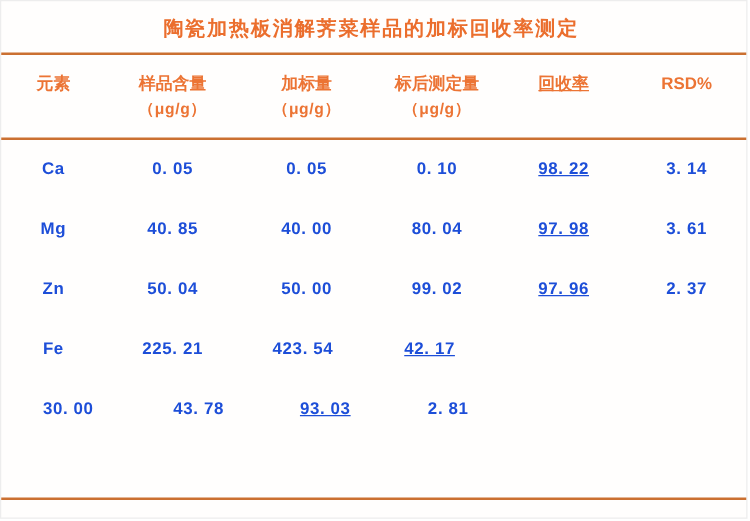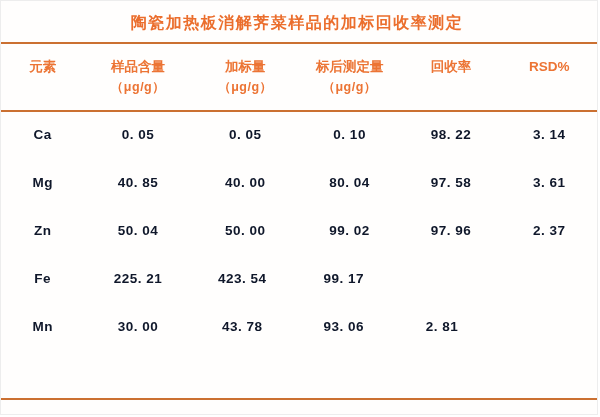--- a/index.html
+++ b/index.html
@@ -27,21 +27,21 @@
   .rule {
     position:absolute; left:0; right:0; height:2px;
     background:#cb7031;
   }
   .rule-top    { top:41px; }
   .rule-header { top:109px; }
   .rule-bottom { top:397px; }
 
   .cols { display:flex; width:100%; }
   .c0 { width:14%; } .c1 { width:18%; } .c2 { width:18%; }
-  .c3 { width:17%; } .c4 { width:17%; } .c5 { width:16%; }
+  .c3 { width:17%; } .c4 { width:17%;text-decoration:underline; } .c5 { width:16%; }
 
   .header-row {
     position:absolute; top:57px; left:0; right:0;
   }
   .header-cell {
     text-align:center;
     color:#ec7434;
     font-weight:bold;
     font-size:13.5px;
     line-height:1.35;
@@ -54,21 +54,21 @@
   }
   .tbody {
     position:absolute; top:109px; left:0; right:0;
     height:288px;
     display:grid;
     grid-template-rows:repeat(6,1fr);
   }
   .trow { display:flex; align-items:center; }
   .tcell {
     text-align:center;
-    color:#0f172a;
+    color:#1d4ed8;
     font-weight:bold;
     font-size:13.5px;
     letter-spacing:0.5px;
     white-space:nowrap;
   }
 </style>
 </head>
 <body>
 
 <div class="frame">
@@ -112,46 +112,45 @@
       <div class="tcell c3">0. 10</div>
       <div class="tcell c4">98. 22</div>
       <div class="tcell c5">3. 14</div>
     </div>
 
     <div class="trow">
       <div class="tcell c0">Mg</div>
       <div class="tcell c1">40. 85</div>
       <div class="tcell c2">40. 00</div>
       <div class="tcell c3">80. 04</div>
-      <div class="tcell c4">97. 58</div>
+      <div class="tcell c4">97. 98</div>
       <div class="tcell c5">3. 61</div>
     </div>
 
 
     <div class="trow">
       <div class="tcell c0">Zn</div>
       <div class="tcell c1">50. 04</div>
       <div class="tcell c2">50. 00</div>
       <div class="tcell c3">99. 02</div>
       <div class="tcell c4">97. 96</div>
       <div class="tcell c5">2. 37</div>
     </div>
 
     <div class="trow">
       <div class="tcell c0">Fe</div>
       <div class="tcell c1">225. 21</div>
       <div class="tcell c3">423. 54</div>
-      <div class="tcell c4">99. 17</div>
+      <div class="tcell c4">42. 17</div>
     </div>
 
     <div class="trow">
-      <div class="tcell c0">Mn</div>
       <div class="tcell c2">30. 00</div>
       <div class="tcell c3">43. 78</div>
-      <div class="tcell c4">93. 06</div>
+      <div class="tcell c4">93. 03</div>
       <div class="tcell c5">2. 81</div>
     </div>
 
   </div>
 
   <div class="rule rule-bottom"></div>
 
 </div>
 
 </body></html>

